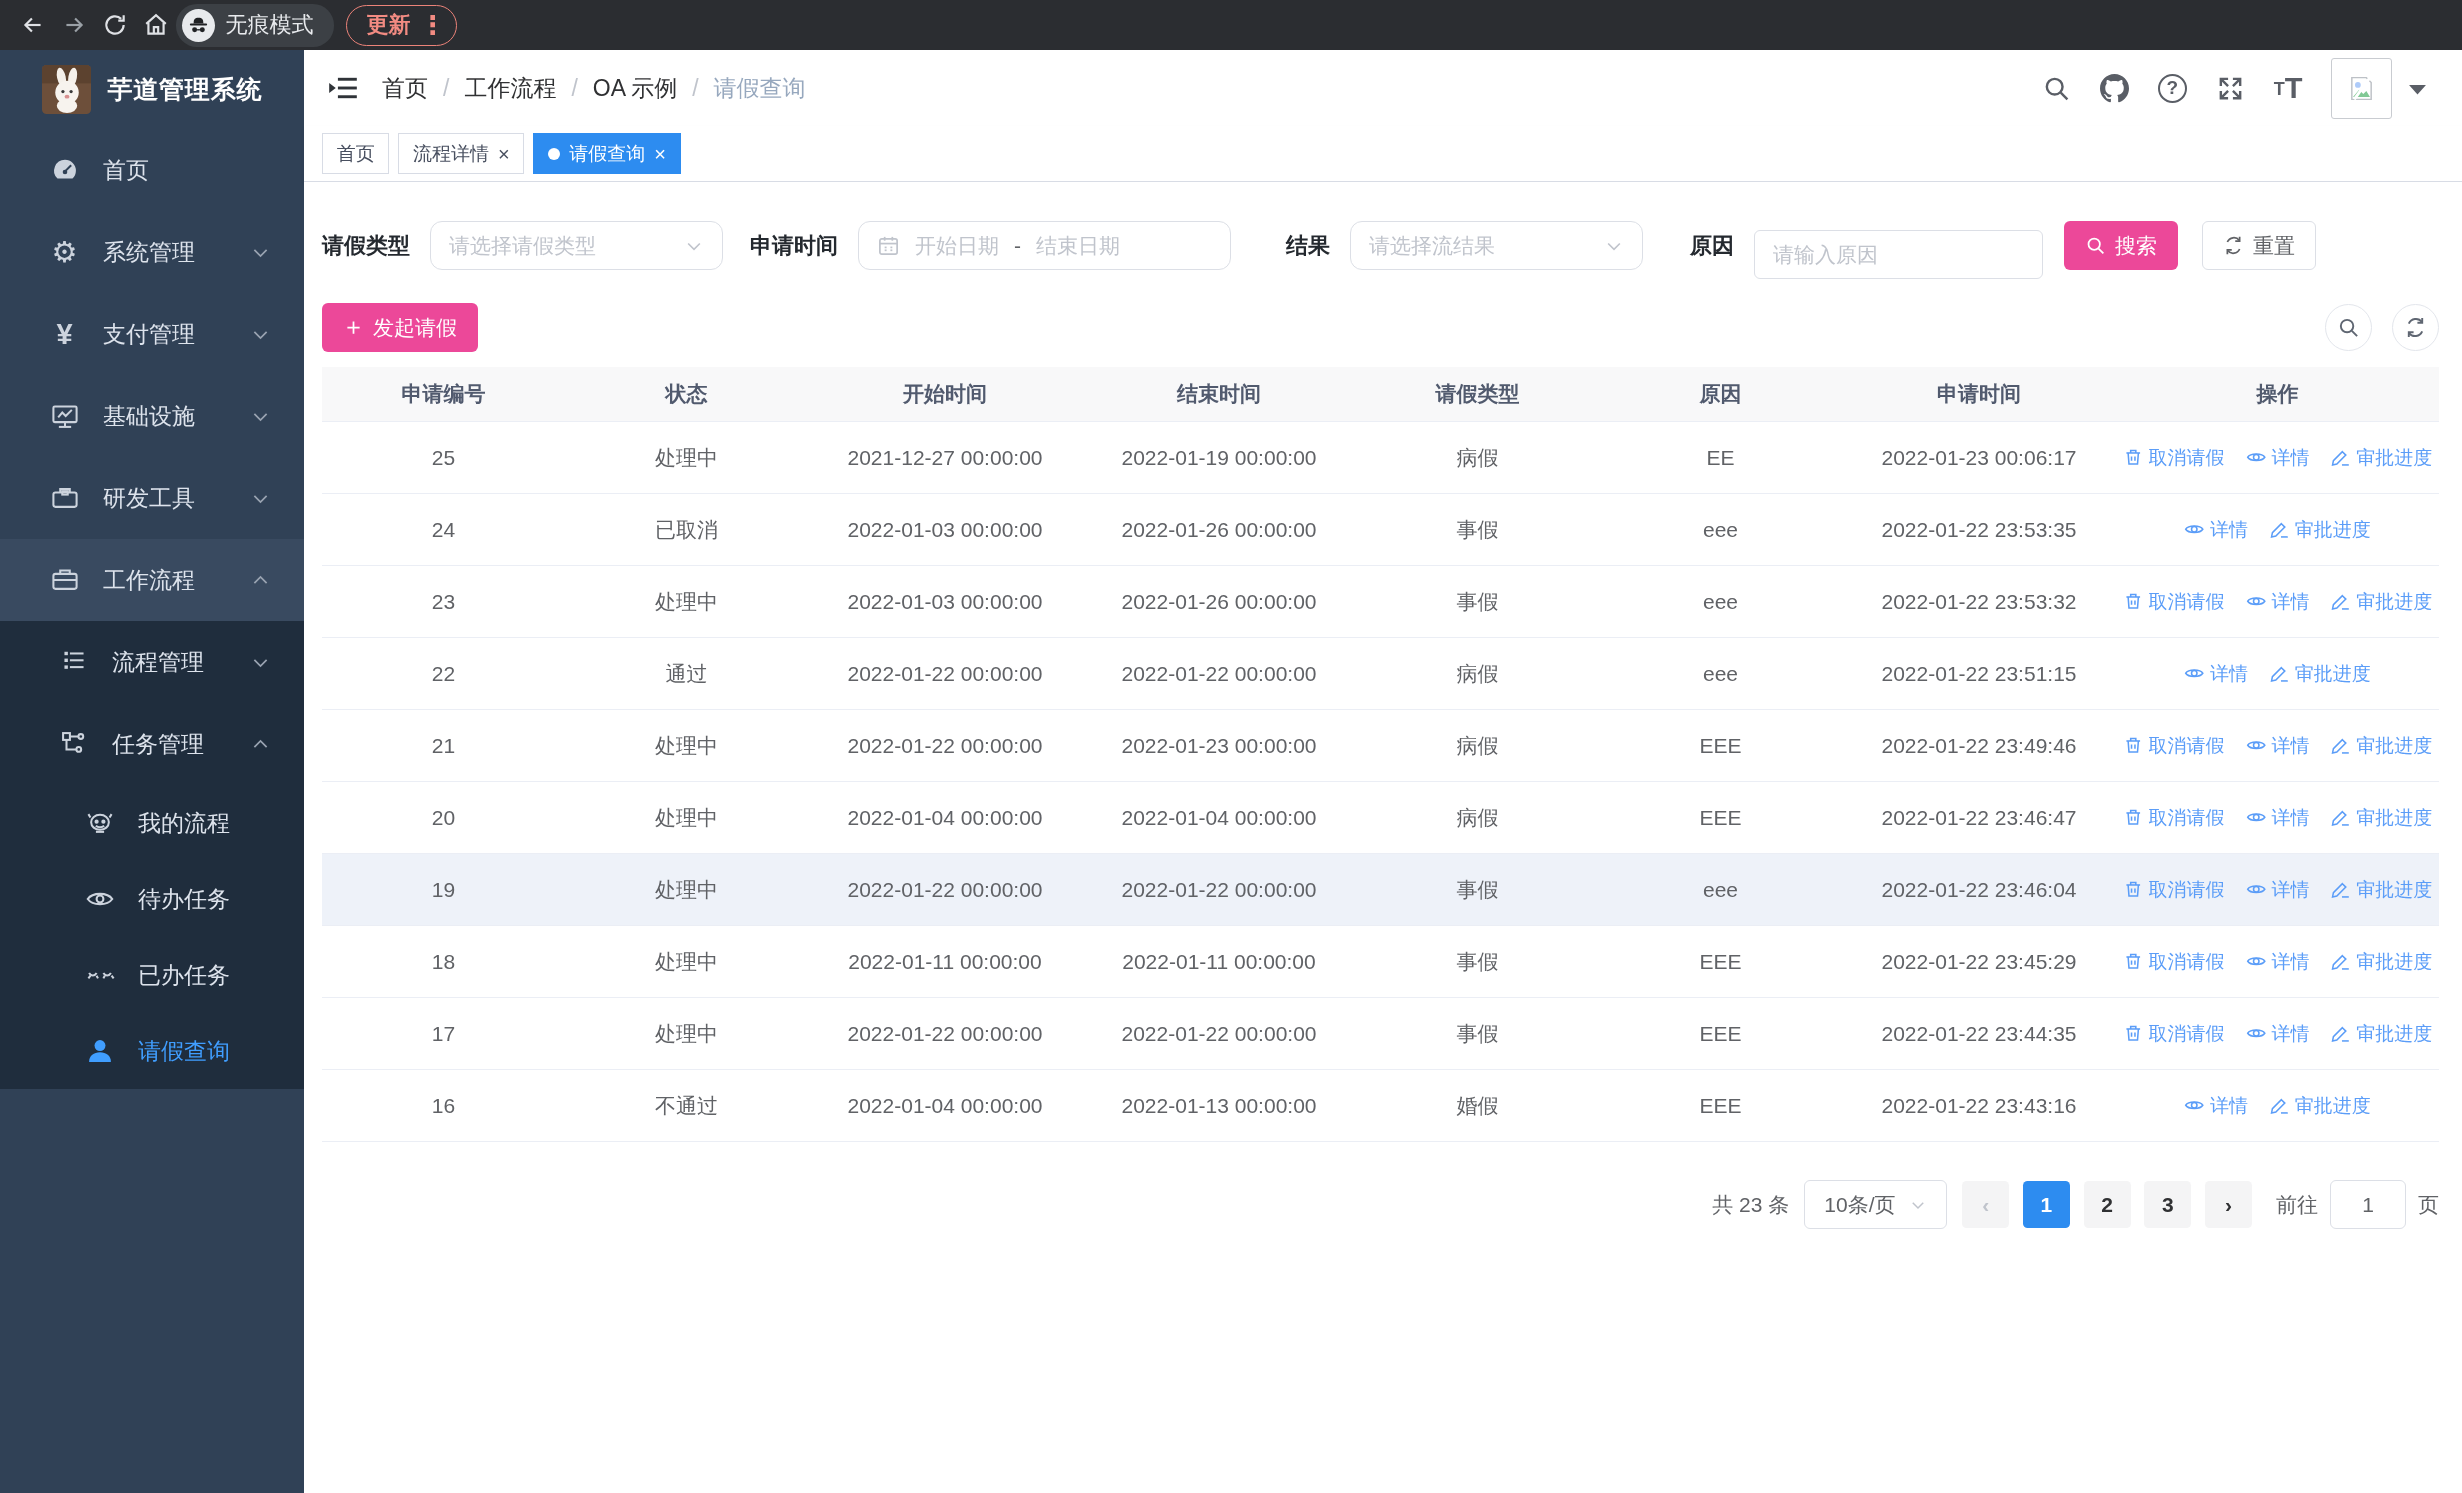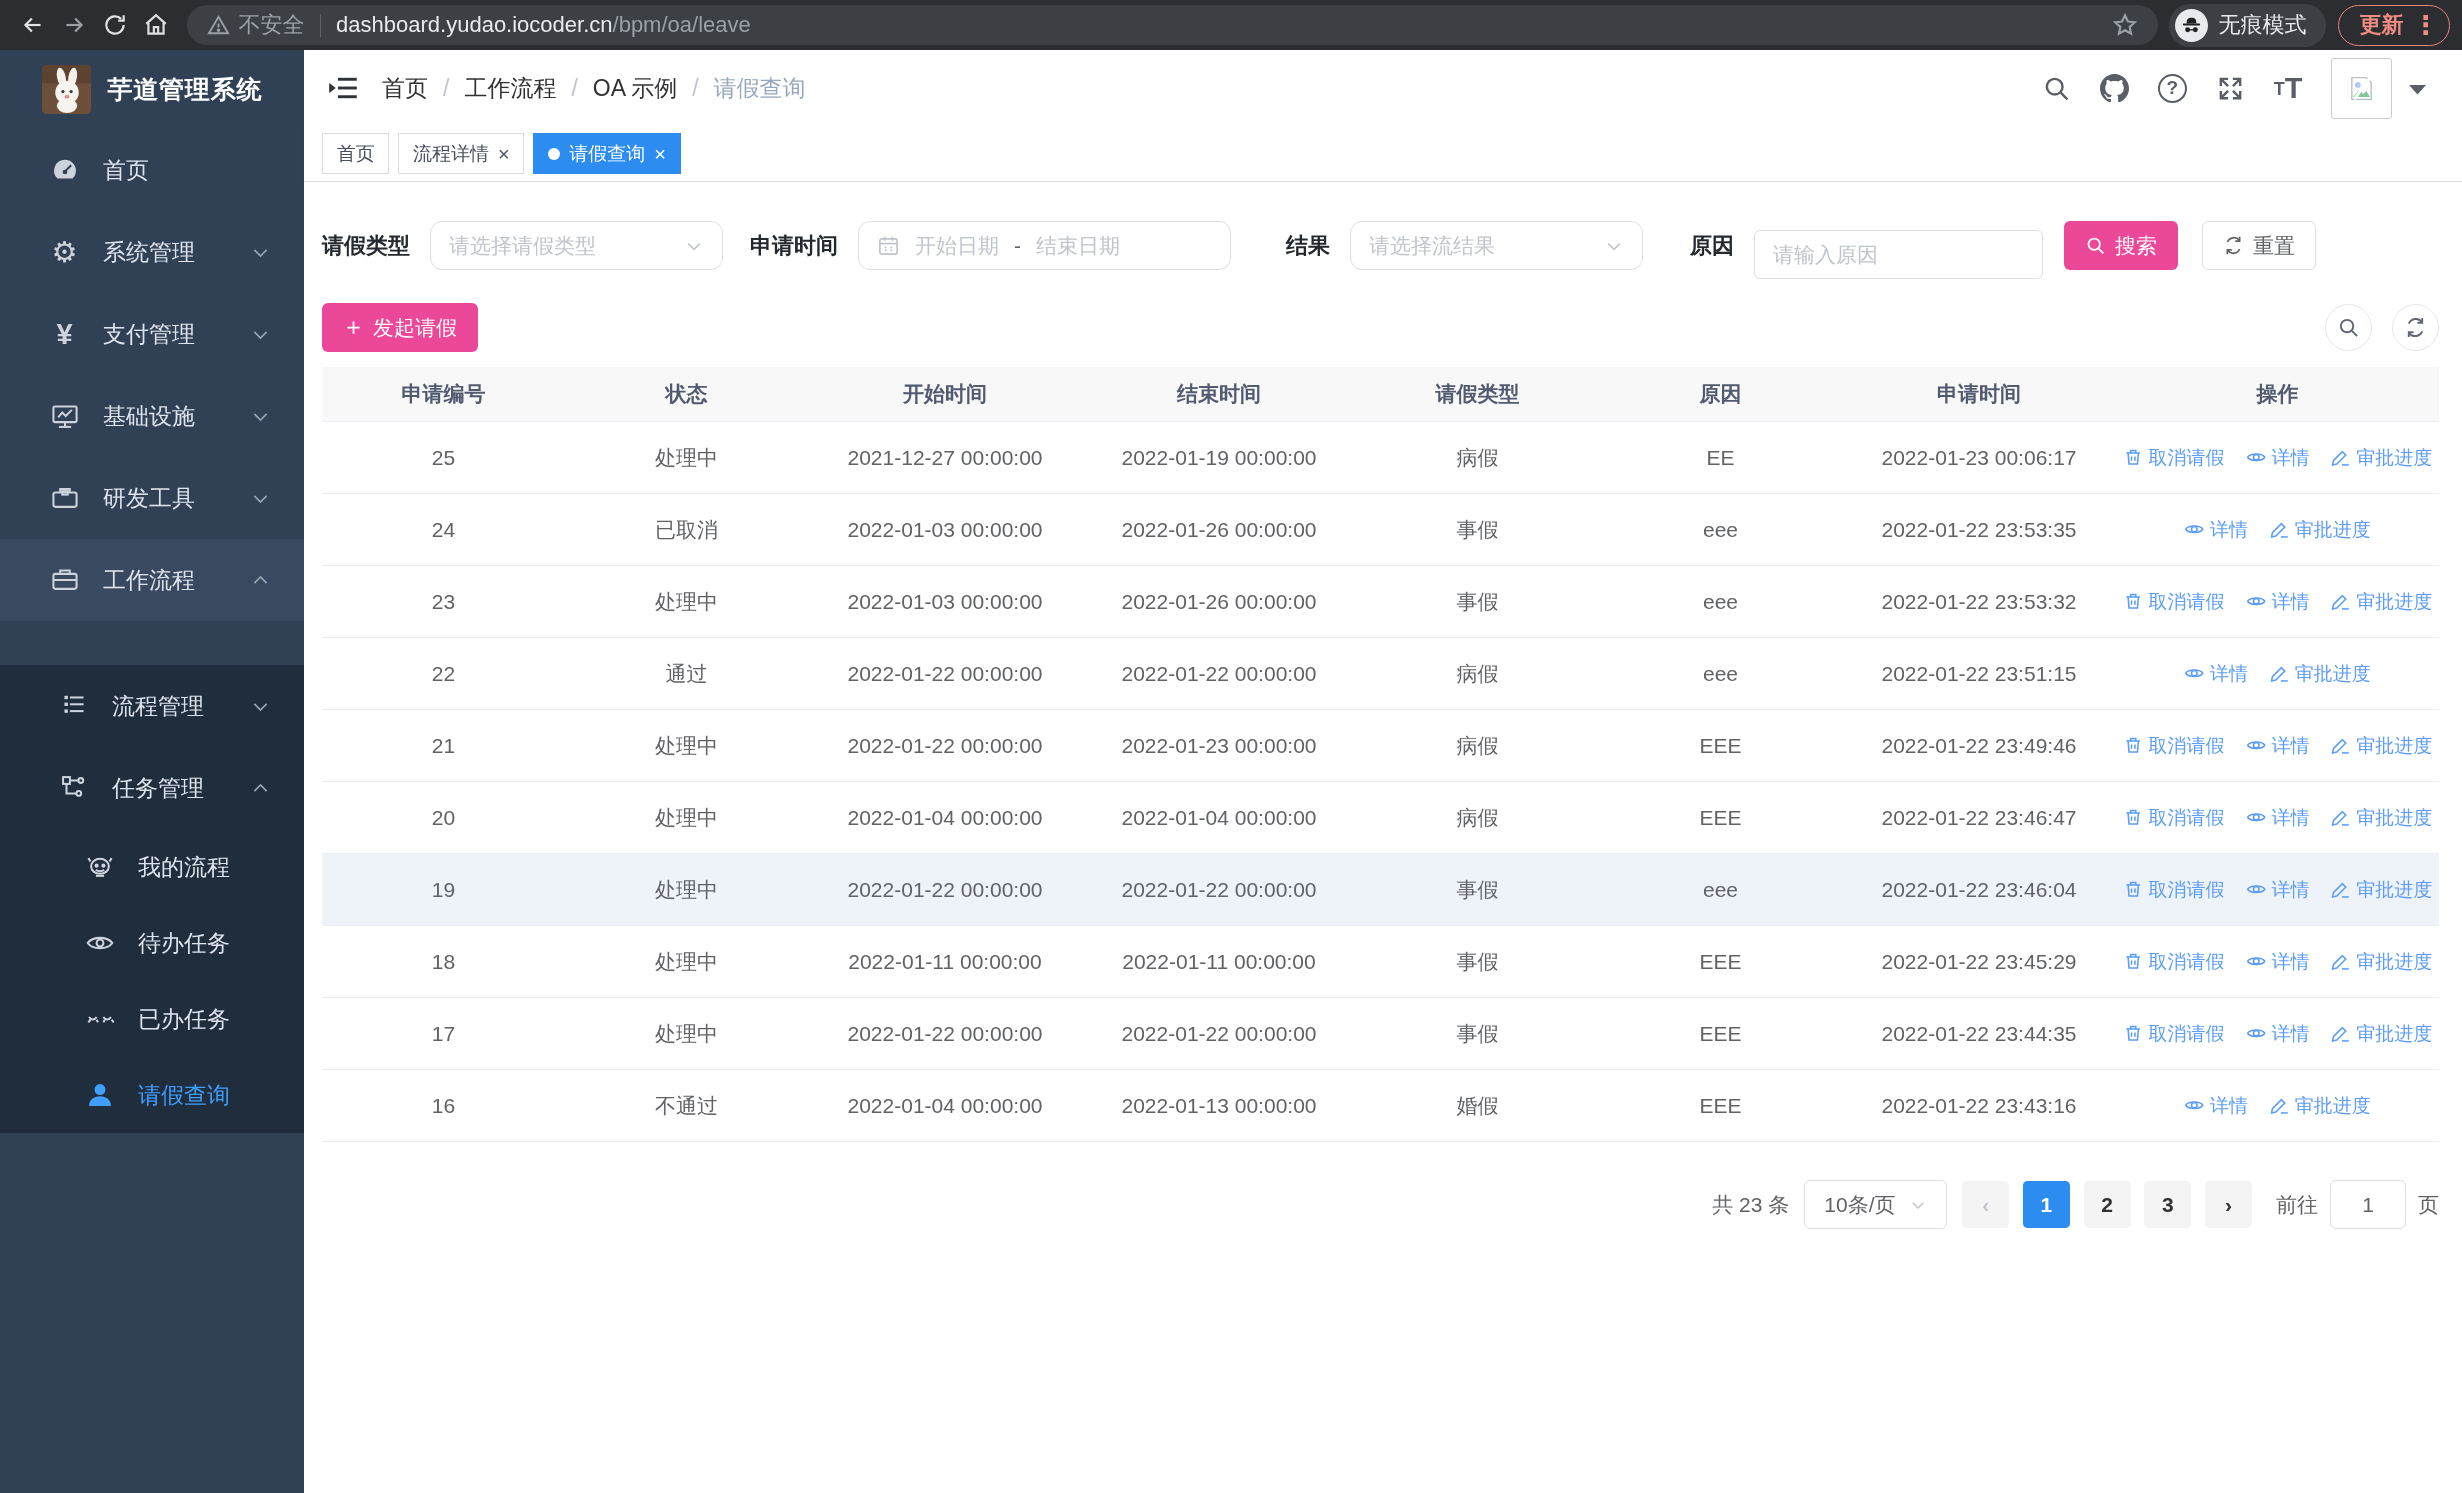--- a/index.html
+++ b/index.html
@@ -33,21 +33,21 @@
   .logo-img { width:49px; height:49px; border-radius:4.6px; overflow:hidden; flex-shrink:0; }
   .logo-title { color:#fff; font-size:25px; font-weight:700; letter-spacing:0.8px; }
   .m-item { height:82px; display:flex; align-items:center; padding:0 33px 0 47px; cursor:pointer; }
   .m-item.parent-open { background:#394a60; }
   .m-icon { width:35px; display:flex; justify-content:center; margin-right:21px; color:#ccd3dd; flex-shrink:0; }
   .m-icon svg { width:30px; height:30px; }
   .m-icon .glyph { font-size:29px; line-height:1; }
   .m-label { flex:1; font-size:23px; color:#dde3ec; }
   .m-chev { color:#99a3b1; }
   .m-chev svg { width:21px; height:21px; }
-  .submenu { background:#1f2d3d;margin-top:44px; }
+  .submenu { background:#1f2d3d; }
   .sub-item { padding-left:56px; }
   .sub2-item { height:76px; padding-left:82px; }
   .sub2-item.active .m-label, .sub2-item.active .m-icon { color:#409eff; }
 
   
   .navbar { height:76px; display:flex; align-items:center; padding:0 30px 0 23px; background:#fff; }
   .hamburger { color:#2f3338; margin-right:23px; }
   .hamburger svg { width:32px; height:32px; }
   .crumbs { display:flex; align-items:center; gap:15px; font-size:23px; flex:1; }
   .crumb { color:#303133; }
@@ -141,39 +141,20 @@
         <polyline points="20 3 20 8 15 8"></polyline>
       </svg>
   </div>
   <div class="nav-btn">
     <svg viewBox="0 0 24 24" fill="none" stroke="currentColor" stroke-width="2">
         <path d="M3 11l9-8 9 8"></path>
         <path d="M5 10v10h14V10"></path>
         <path d="M10 20v-6h4v6"></path>
       </svg>
   </div>
-  <div class="omnibox">
-    <span class="warn-group">
-      <svg viewBox="0 0 24 24" fill="none" stroke="currentColor" stroke-width="2" width="23" height="23">
-          <path d="M12 3 2 20h20L12 3z"></path>
-          <line x1="12" y1="10" x2="12" y2="14"></line>
-          <circle cx="12" cy="17" r="0.8" fill="currentColor"></circle>
-        </svg>
-      <span>不安全</span>
-    </span>
-    <span class="ob-divider"></span>
-    <span class="url-host">dashboard.yudao.iocoder.cn</span>
-    <span class="url-path">/bpm/oa/leave</span>
-    <span class="ob-spacer"></span>
-    <span class="star-icon">
-      <svg viewBox="0 0 24 24" fill="none" stroke="currentColor" stroke-width="2" width="26" height="26">
-          <path d="M12 3l2.7 5.8 6.3.7-4.7 4.3 1.3 6.2-5.6-3.2-5.6 3.2 1.3-6.2L3 9.5l6.3-.7z"></path>
-        </svg>
-    </span>
-  </div>
   <div class="incognito">
     <span class="incog-circle">
       <svg viewBox="0 0 24 24" width="23" height="23" fill="currentColor">
           <path d="M7 9c0-3 1.2-5 5-5s5 2 5 5l.4 1H6.6L7 9z"></path>
           <rect x="3" y="10" width="18" height="2" rx="1"></rect>
           <circle cx="8" cy="16.5" r="2.6"></circle>
           <circle cx="16" cy="16.5" r="2.6"></circle>
           <rect x="10.5" y="15.8" width="3" height="1.4"></rect>
         </svg>
     </span>

